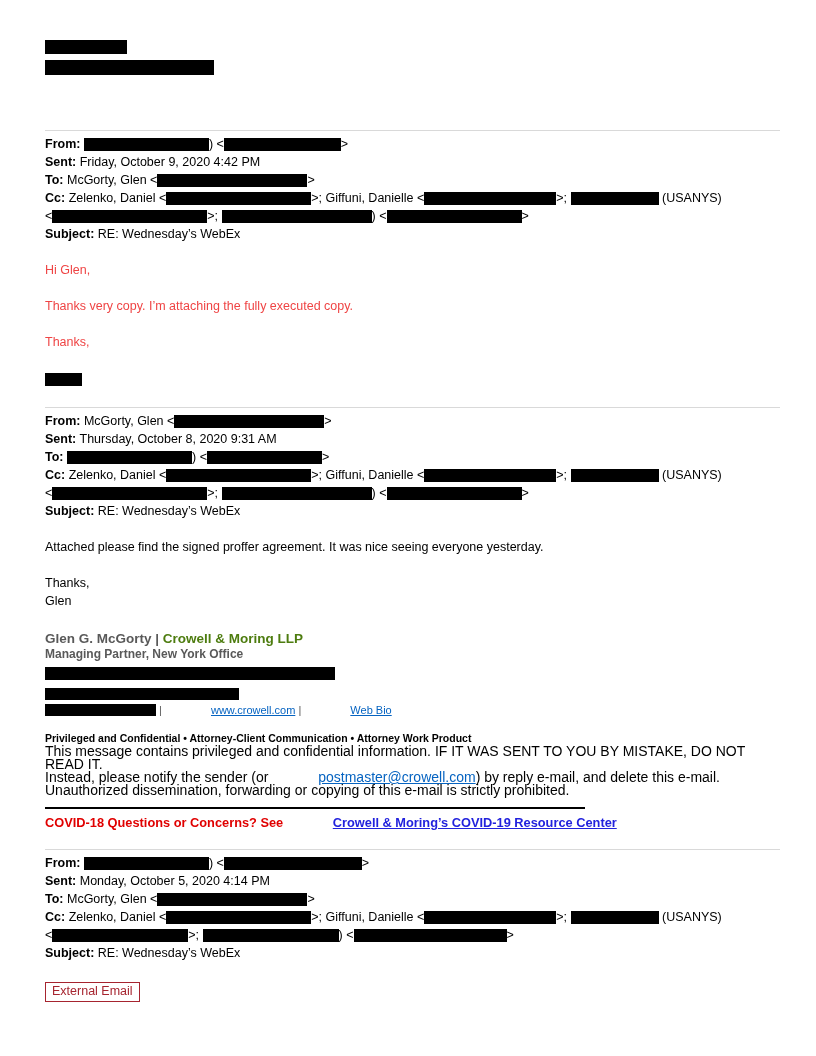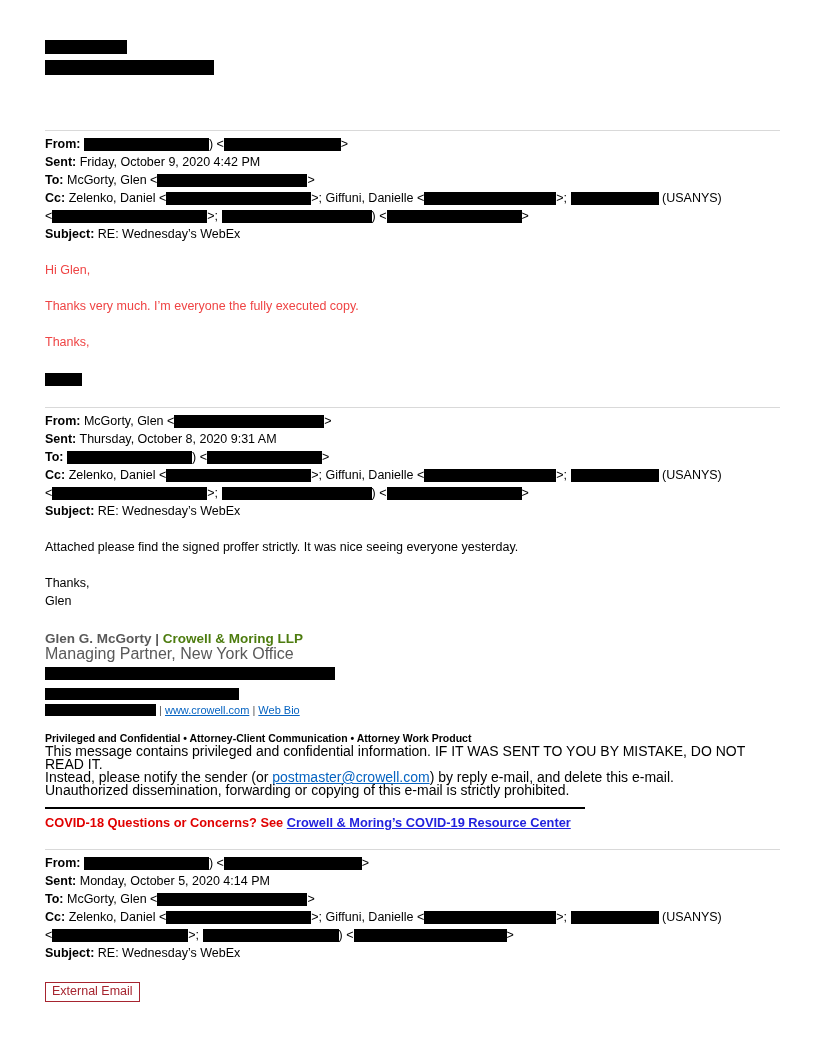--- a/index.html
+++ b/index.html
@@ -15,25 +15,25 @@
   .hdr-block{margin-top:4px;}
   .bold{font-weight:bold;}
   p{margin:0 0 18px;font-size:12.5px;line-height:18px;}
   p.tight{margin:0;}
   .body-blue p{color:#ef4444;}
   .barline{line-height:18px;margin-bottom:0;}
   .sig{margin-top:20px;}
   .sig-name{font-size:13.5px;font-weight:bold;line-height:17px;color:#595959;}
   .sig-red{color:#4d7c0f;}
   .sig-gray{color:#595959;}
-  .sig-title{font-size:16px;font-weight:normal;color:#595959;line-height:14px;}
+  .sig-title{font-size:12px;font-weight:bold;color:#595959;line-height:14px;}
   .sig-bar1{margin-top:2px;}
   .sig-bar2{margin-top:2px;}
   .sig-links{font-size:11px;line-height:15px;margin-top:2px;color:#595959;}
-  .lnk{color:#0563C1;text-decoration:underline;}
+  .lnk{color:#0563C1;text-decoration:underline;margin-left:46px;}
   .disclaimer{margin-top:13px;}
   .disc-head{font-size:10.5px;font-weight:bold;line-height:14px;}
   .disc-line{font-size:14px;line-height:13px;}
   .sepline{width:540px;border:0;border-top:2px solid #000;margin:10px 0 0 0;}
   .covid{margin-top:5px;font-size:12.8px;font-weight:bold;line-height:18px;}
   .covid-red{color:#E00000;}
   .covid-link{color:#2222DD;font-weight:bold;}
   .hr2{margin-top:20px;}
   .hr3{margin-top:17px;}
   .body-block{margin-top:18px;}
@@ -61,39 +61,39 @@
     <div class="hdr"><span class="bold">From:</span><span class=""> </span><span class="redact" style="width: 125px;"></span><span class="">) &lt;</span><span class="redact" style="width: 117px;"></span><span class="">&gt;</span></div>
     <div class="hdr"><span class="bold">Sent:</span><span class=""> Friday, October 9, 2020 4:42 PM</span></div>
     <div class="hdr"><span class="bold">To:</span><span class=""> McGorty, Glen &lt;</span><span class="redact" style="width: 150px;"></span><span class="">&gt;</span></div>
     <div class="hdr"><span class="bold">Cc:</span><span class=""> Zelenko, Daniel &lt;</span><span class="redact" style="width: 145px;"></span><span class="">&gt;; Giffuni, Danielle &lt;</span><span class="redact" style="width: 132px;"></span><span class="">&gt;; </span><span class="redact" style="width: 88px;"></span><span class=""> (USANYS)</span></div>
     <div class="hdr"><span class="">&lt;</span><span class="redact" style="width: 155px;"></span><span class="">&gt;; </span><span class="redact" style="width: 150px;"></span><span class="">) &lt;</span><span class="redact" style="width: 135px;"></span><span class="">&gt;</span></div>
     <div class="hdr"><span class="bold">Subject:</span><span class=""> RE: Wednesday’s WebEx</span></div>
   </div>
 
   <div class="body-block body-blue">
     <p>Hi Glen,</p>
-    <p>Thanks very much. I’m everyone the fully executed copy.</p>
+    <p>Thanks very copy. I’m attaching the fully executed copy.</p>
     <p>Thanks,</p>
     <div class="barline"><span class="redact" style="width: 37px; height: 13px;"></span></div>
   </div>
 
   <hr class="hline hr2">
 
   
   <div class="hdr hdr-block">
     <div class="hdr"><span class="bold">From:</span><span class=""> McGorty, Glen &lt;</span><span class="redact" style="width: 150px;"></span><span class="">&gt;</span></div>
     <div class="hdr"><span class="bold">Sent:</span><span class=""> Thursday, October 8, 2020 9:31 AM</span></div>
     <div class="hdr"><span class="bold">To:</span><span class=""> </span><span class="redact" style="width: 125px;"></span><span class="">) &lt;</span><span class="redact" style="width: 115px;"></span><span class="">&gt;</span></div>
     <div class="hdr"><span class="bold">Cc:</span><span class=""> Zelenko, Daniel &lt;</span><span class="redact" style="width: 145px;"></span><span class="">&gt;; Giffuni, Danielle &lt;</span><span class="redact" style="width: 132px;"></span><span class="">&gt;; </span><span class="redact" style="width: 88px;"></span><span class=""> (USANYS)</span></div>
     <div class="hdr"><span class="">&lt;</span><span class="redact" style="width: 155px;"></span><span class="">&gt;; </span><span class="redact" style="width: 150px;"></span><span class="">) &lt;</span><span class="redact" style="width: 135px;"></span><span class="">&gt;</span></div>
     <div class="hdr"><span class="bold">Subject:</span><span class=""> RE: Wednesday’s WebEx</span></div>
   </div>
 
   <div class="body-block">
-    <p>Attached please find the signed proffer strictly.  It was nice seeing everyone yesterday.</p>
+    <p>Attached please find the signed proffer agreement.  It was nice seeing everyone yesterday.</p>
     <p class="tight">Thanks,</p>
     <p class="tight">Glen</p>
   </div>
 
   
   <div class="sig">
     <div class="sig-name"><span class=" sig-gray">Glen G. McGorty </span><span class=" sig-gray">| </span><span class=" sig-red">Crowell &amp; Moring LLP</span></div>
     <div class="sig-title">Managing Partner, New York Office</div>
     <div class="rblock sig-bar1"><span class="redact" style="width: 290px; height: 13px;"></span></div>
     <div class="rblock sig-bar2"><span class="redact" style="width: 194px; height: 12px;"></span></div>

